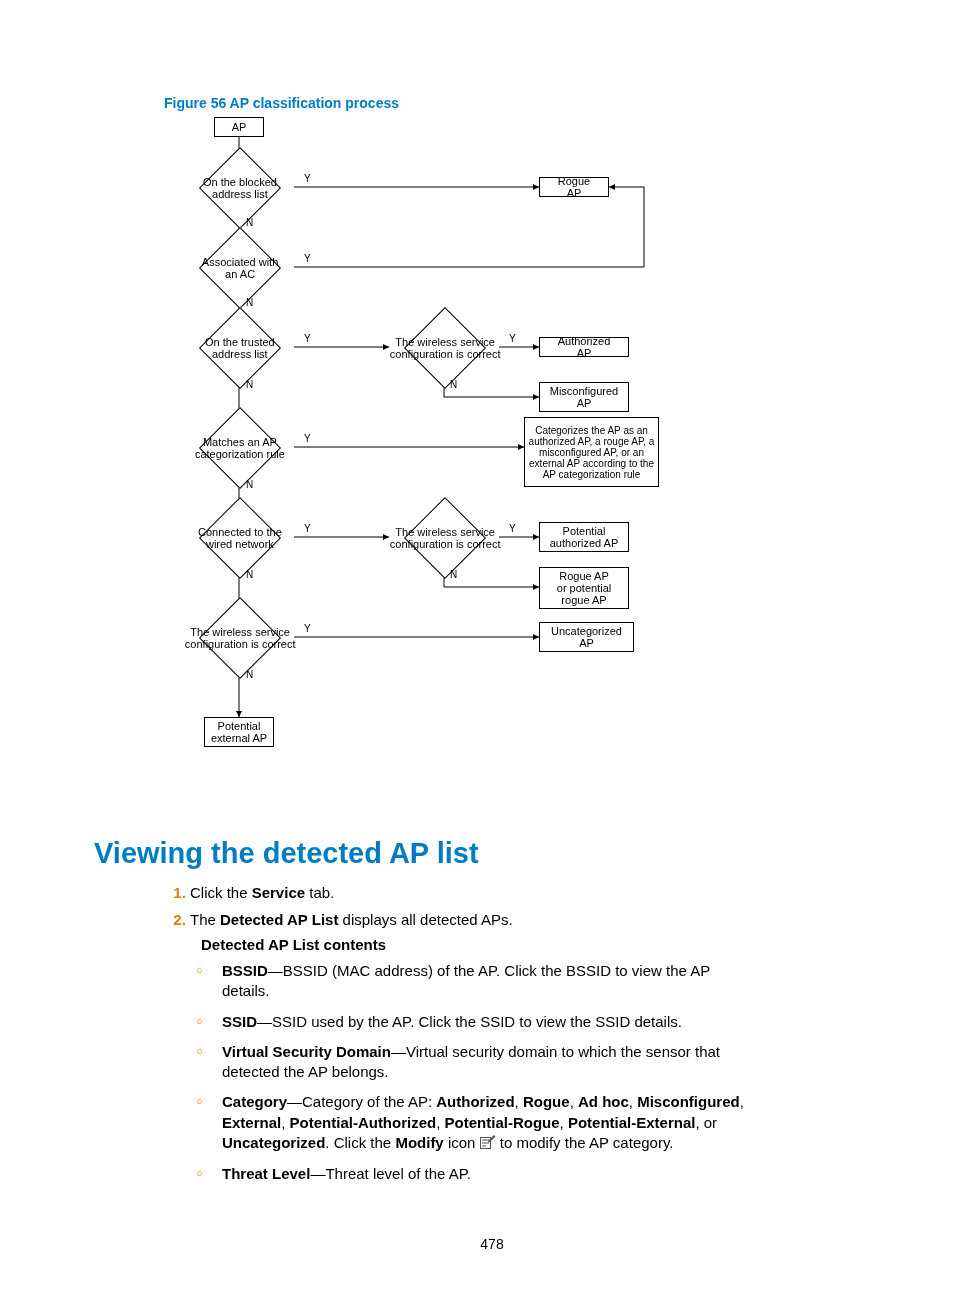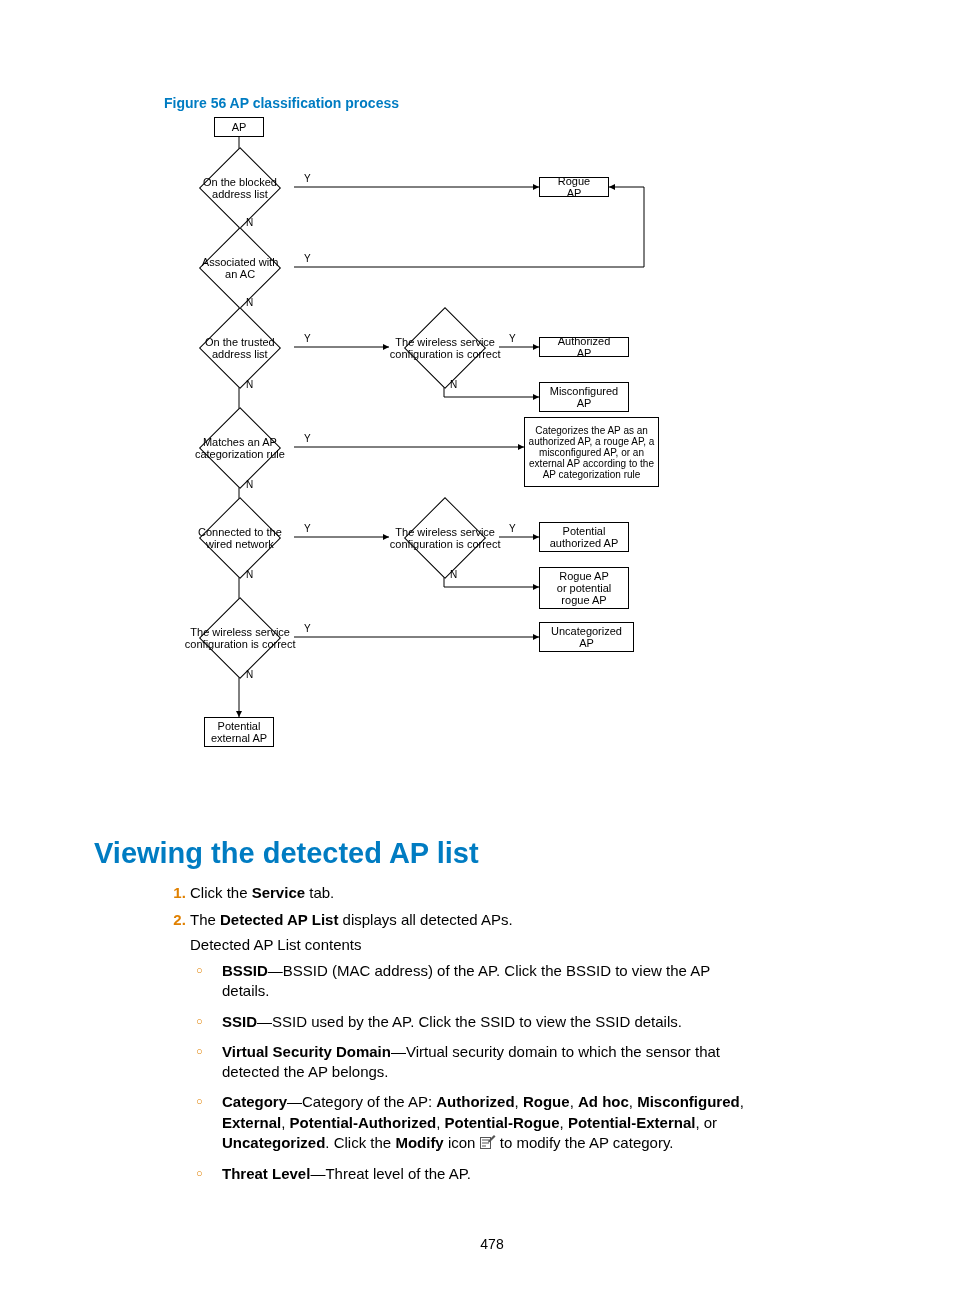--- a/index.html
+++ b/index.html
@@ -79,21 +79,21 @@
 }
 ol.main > li {
   margin-bottom: 10px;
 }
 ol.main > li::marker {
   color: #e08000;
   font-weight: bold;
 }
 .step-body { }
 .para { margin: 8px 0; }
-.subheading { font-weight: normal; margin: 8px 0; }
+.subheading { font-weight: bold; margin: 8px 11px; }
 ul.bullets {
   list-style: none;
   margin: 4px 0 0 0;
   padding-left: 28px;
 }
 ul.bullets > li {
   position: relative;
   margin-bottom: 10px;
   padding-left: 4px;
   line-height: 1.35;

